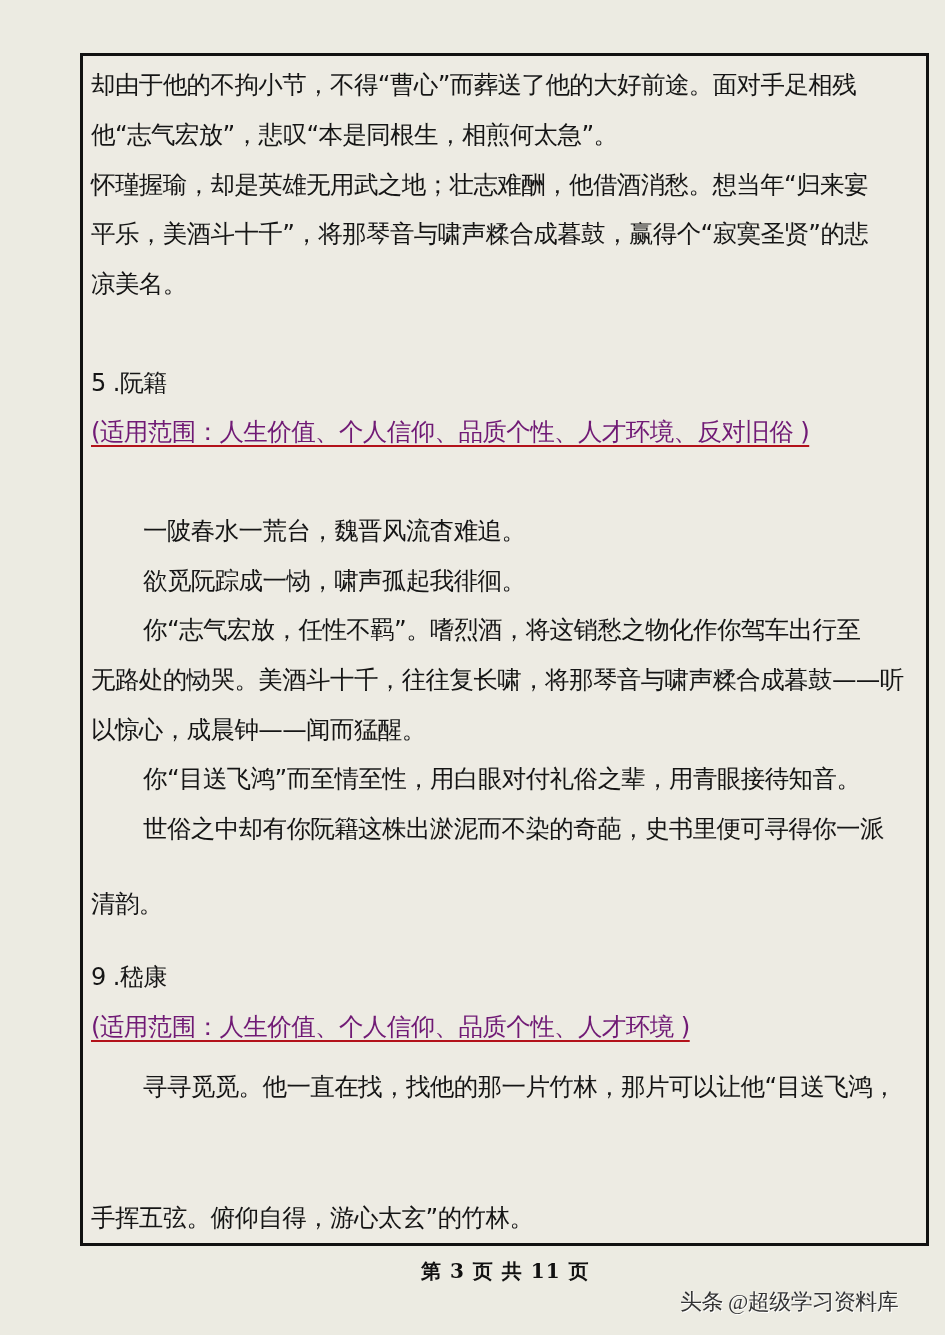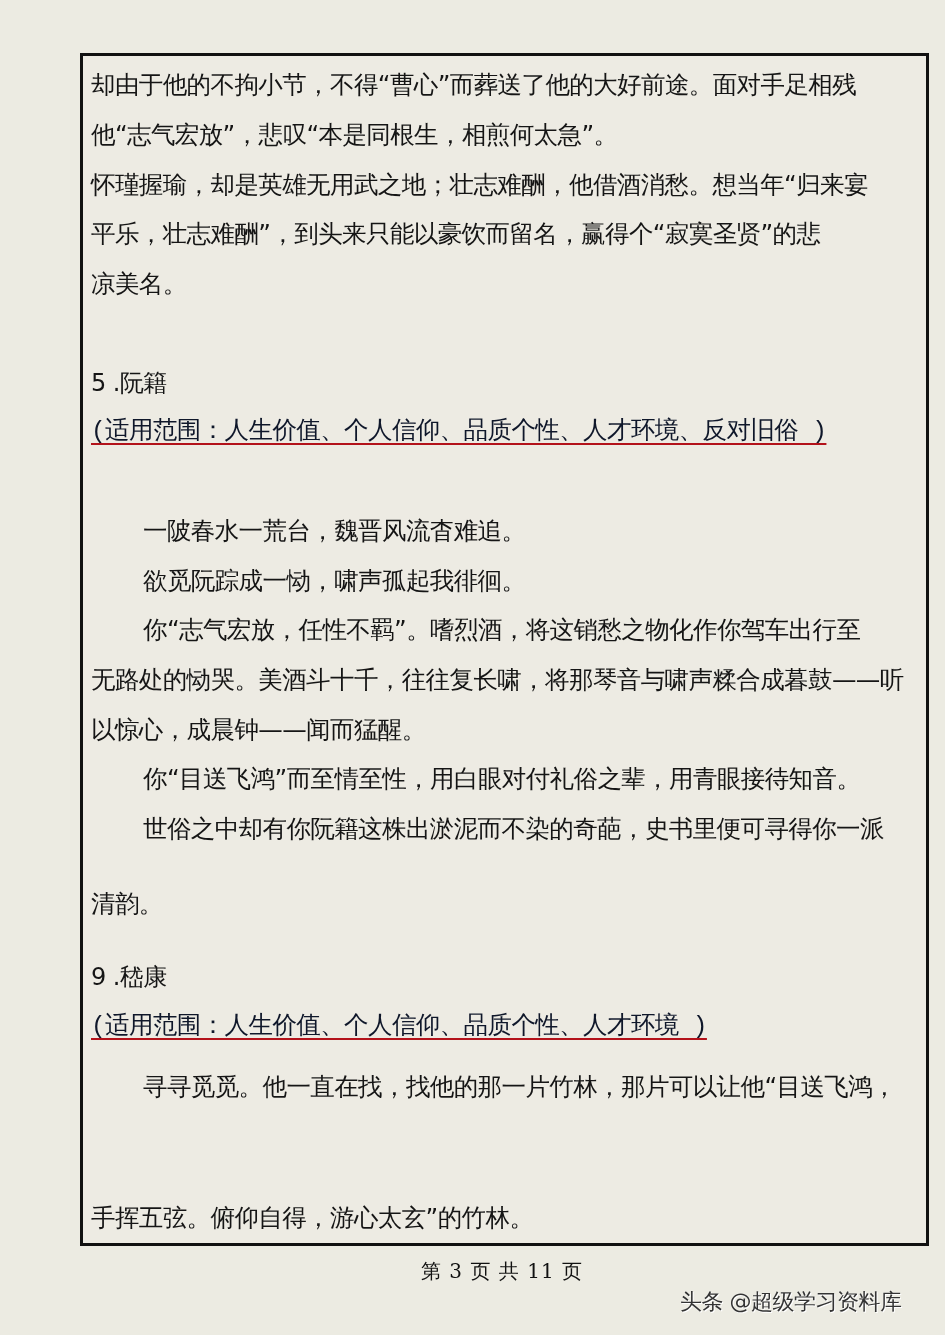--- a/index.html
+++ b/index.html
@@ -12,42 +12,43 @@
     border:3px solid #111; box-sizing:content-box; background:#edebe3;margin-left:32px;
   }
   .content { position:absolute; left:8px; top:0; width:830px; }
   .line {
     position:absolute; left:0; white-space:nowrap; font-size:24.5px; line-height:30px;
     letter-spacing:-0.6px; transform-origin:left top;
   }
   .indent { left:52px; }
   .heading { font-size:24px; }
   .scope {
-    color:#0f172a; text-decoration:underline; text-decoration-color:#b3121a;
-    text-decoration-thickness:2px; text-underline-offset:5px;font-family:Liberation Mono, monospace;
+    color:#701a75; text-decoration:underline; text-decoration-color:#b3121a;
+    text-decoration-thickness:2px; text-underline-offset:5px;
   }
   .footer {
     position:absolute; left:421px; top:1258px; font-family:"DejaVu Serif","Liberation Serif",serif;
-    font-weight:normal; font-size:20px; color:#111; letter-spacing:1px; white-space:nowrap;
+    font-weight:bold; font-size:20px; color:#111; letter-spacing:1px; white-space:nowrap;
   }
   .watermark {
     position:absolute; left:680px; top:1287px; font-size:22px; color:#333;
     white-space:nowrap; letter-spacing:-0.5px;
     text-shadow:0 0 1px #fff, 1px 1px 0 #fff;
+    font-family:Liberation Serif, serif;
   }
 </style>
 </head>
 <body>
 
 <div class="frame">
   <div class="content">
     <div class="line" style="top:14px">却由于他的不拘小节，不得“曹心”而葬送了他的大好前途。面对手足相残</div>
     <div class="line" style="top:64px">他“志气宏放”，悲叹“本是同根生，相煎何太急”。</div>
     <div class="line" style="top:114px">怀瑾握瑜，却是英雄无用武之地；壮志难酬，他借酒消愁。想当年“归来宴</div>
-    <div class="line" style="top:163px">平乐，壮志难酬”，到头来只能以豪饮而留名，赢得个“寂寞圣贤”的悲</div>
+    <div class="line" style="top:163px">平乐，美酒斗十千”，将那琴音与啸声糅合成暮鼓，赢得个“寂寞圣贤”的悲</div>
     <div class="line" style="top:213px">凉美名。</div>
 
     <div class="line heading" style="top:312px">5 .阮籍</div>
     <div class="line scope" style="top:361px">(适用范围：人生价值、个人信仰、品质个性、人才环境、反对旧俗 )</div>
 
     <div class="line indent" style="top:460px">一陂春水一荒台，魏晋风流杳难追。</div>
     <div class="line indent" style="top:510px">欲觅阮踪成一恸，啸声孤起我徘徊。</div>
     <div class="line indent" style="top:559px">你“志气宏放，任性不羁”。嗜烈酒，将这销愁之物化作你驾车出行至</div>
     <div class="line" style="top:609px">无路处的恸哭。美酒斗十千，往往复长啸，将那琴音与啸声糅合成暮鼓——听</div>
     <div class="line" style="top:659px">以惊心，成晨钟——闻而猛醒。</div>

